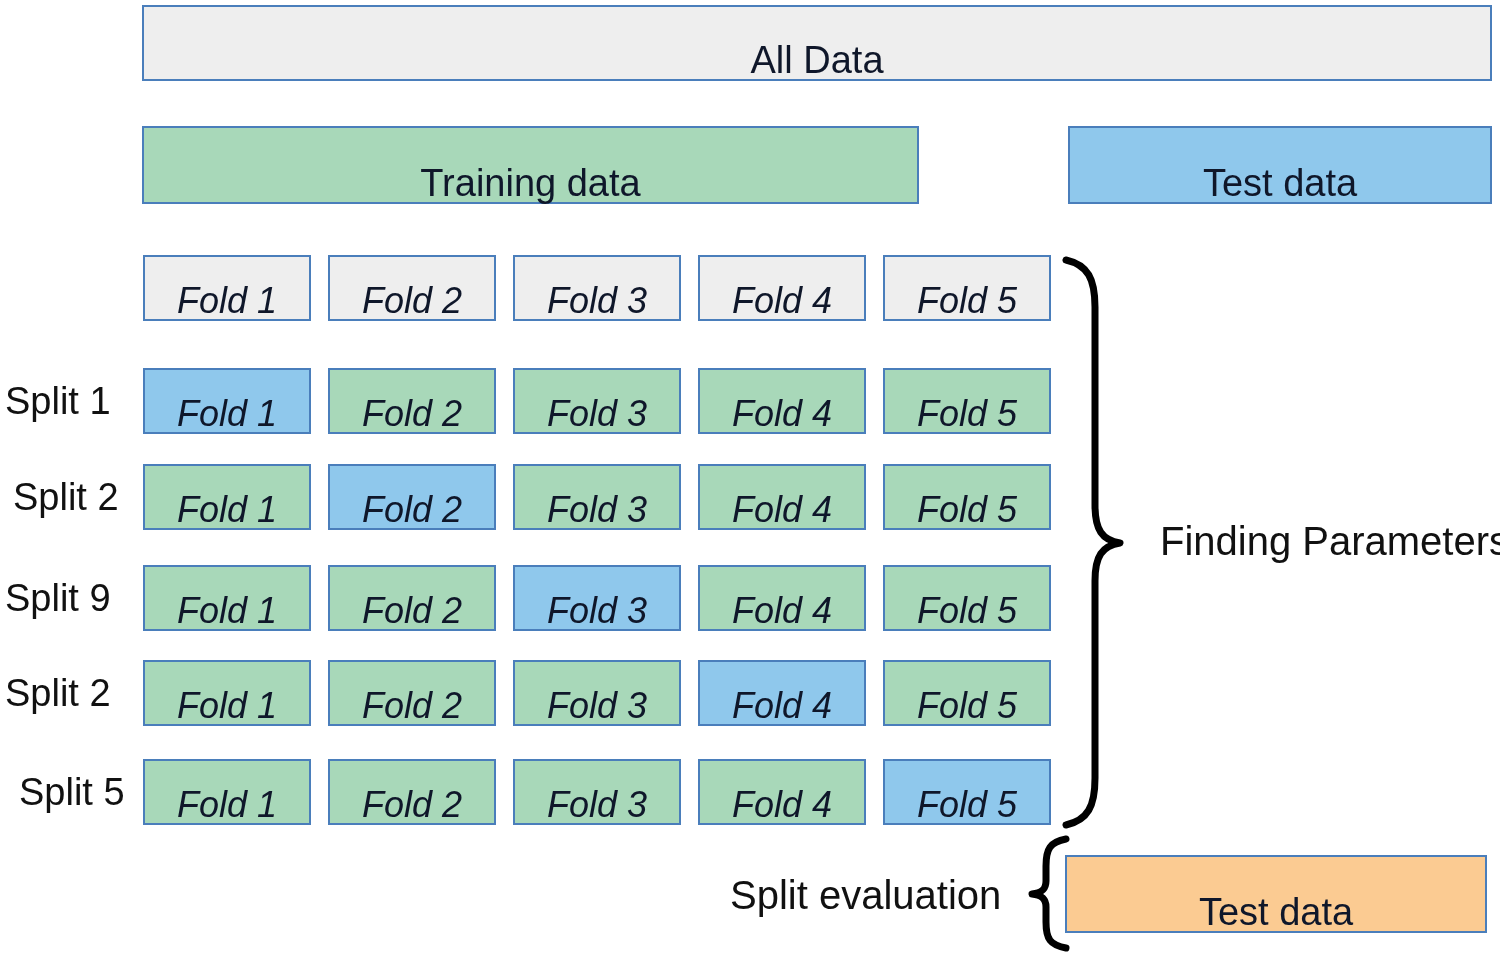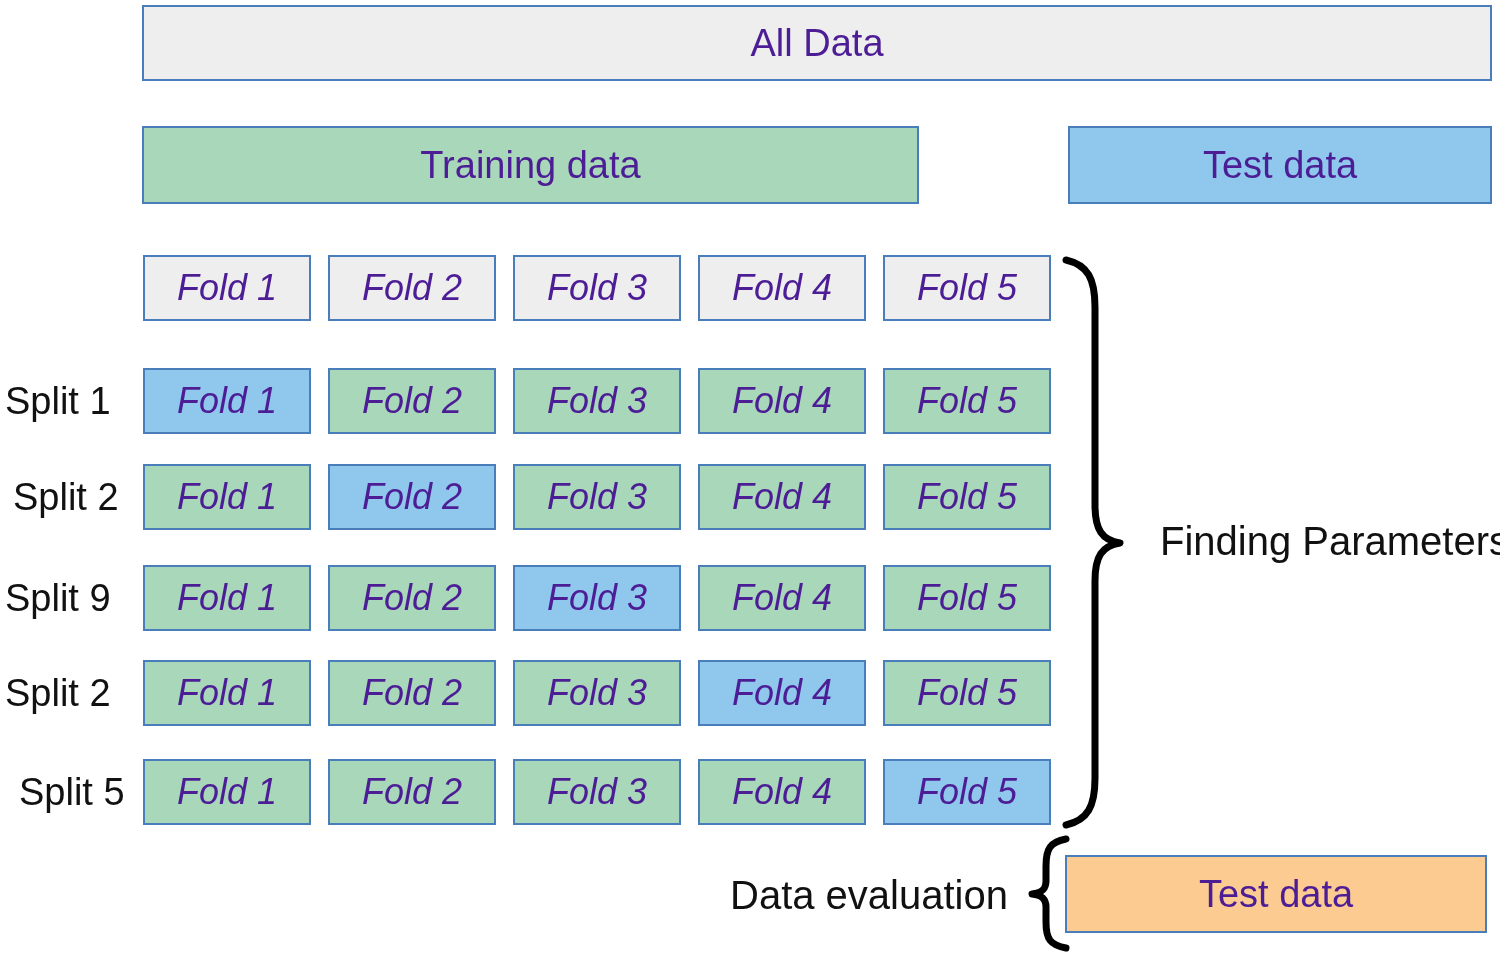--- a/index.html
+++ b/index.html
@@ -16,25 +16,25 @@
     width: 1500px;
     height: 953px;
     background: #ffffff;
     overflow: hidden;
   }
   .box {
     position: absolute;
     box-sizing: border-box;
     border: 2px solid #4a7ebb;
     display: flex;
-    align-items: center;
+    align-items: flex-end;
     justify-content: center;
     font-size: 38px;
     line-height: 1;
-    color: #4c1d95;
+    color: #0f172a;
     white-space: nowrap;
   }
   .box.grey   { background: #eeeeee; }
   .box.green  { background: #a8d8b9; }
   .box.blue   { background: #8fc8ec; }
   .box.orange { background: #fbcb92; }
 
   .fold-box { font-size: 36px; font-style: italic; }
 
   .row-label {
@@ -195,21 +195,21 @@
     <svg width="70" height="575" viewBox="0 0 70 575" fill="none" stroke="#000000" stroke-width="7" stroke-linecap="round" stroke-linejoin="round">
       <path d="M4 5 C 26 10, 33 24, 33 52 L 33 250 C 33 275, 40 285, 58 288 C 40 291, 33 301, 33 326 L 33 523 C 33 551, 26 565, 4 570"></path>
     </svg>
   </div>
 
   <div class="side-label" style="left:1160px; top:518px; height:46px;">
     <span>Finding Parameters</span>
   </div>
 
   <div class="side-label" style="left:730px; top:872px; height:46px;">
-    <span>Data evaluation</span>
+    <span>Split evaluation</span>
   </div>
 
   <div class="brace" style="left:1026px; top:834px; width:44px; height:119px;">
     <svg width="44" height="119" viewBox="0 0 44 119" fill="none" stroke="#000000" stroke-width="7" stroke-linecap="round" stroke-linejoin="round">
       <path d="M40 5 C 24 8, 20 15, 20 32 L 20 47 C 20 56, 15 59, 6 60 C 15 61, 20 64, 20 73 L 20 88 C 20 105, 24 111, 40 114"></path>
     </svg>
   </div>
 
   <div class="box orange" style="left:1065px; top:855px; width:422px; height:78px;">
     <span>Test data</span>

